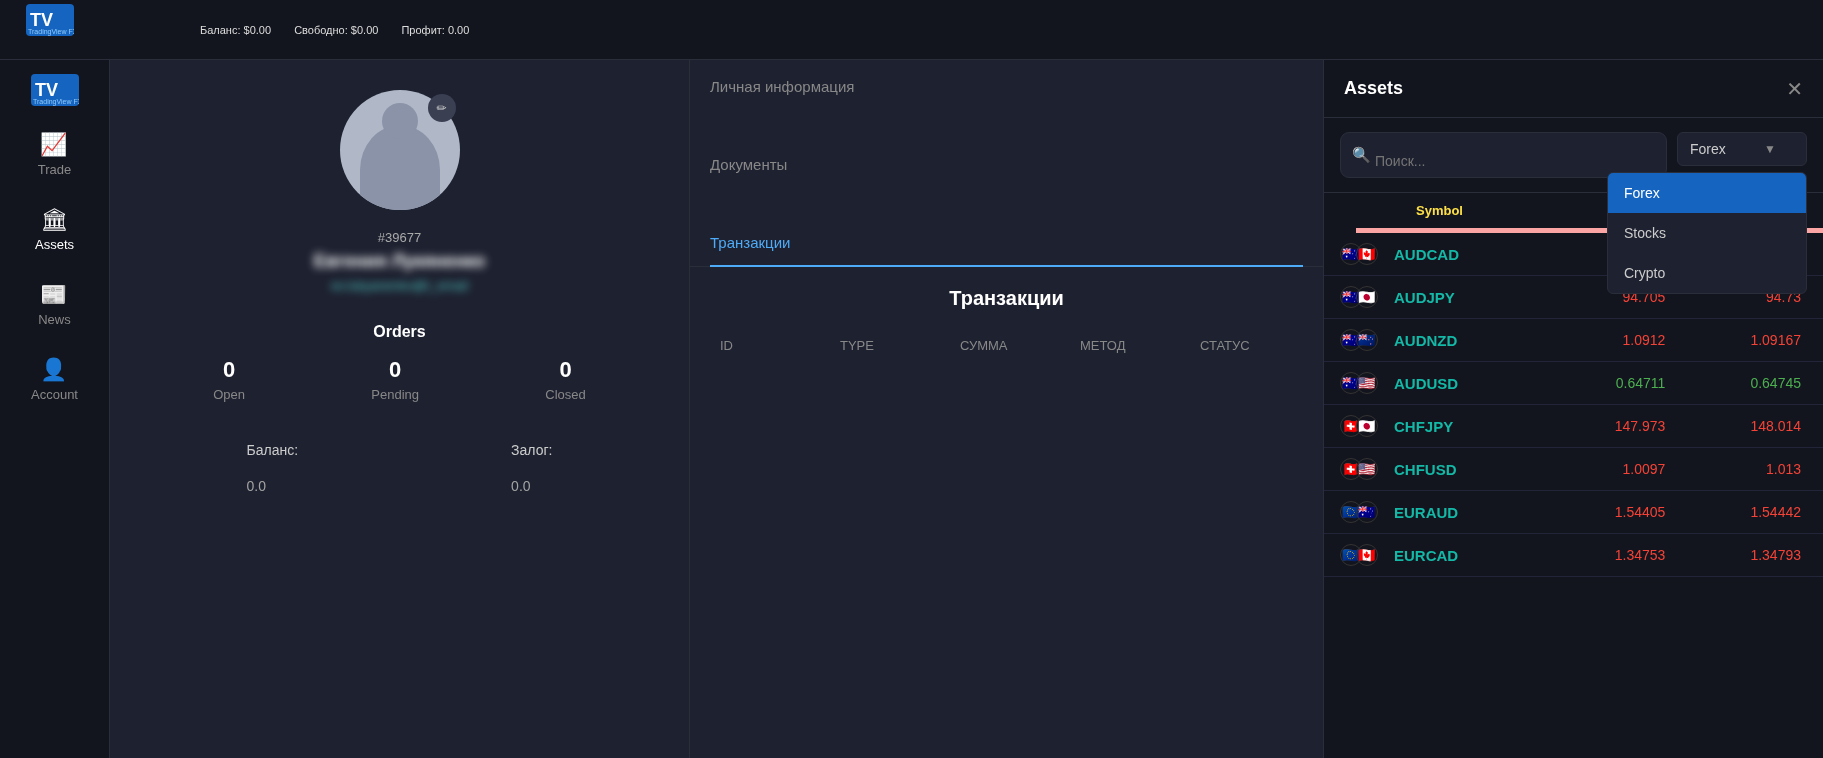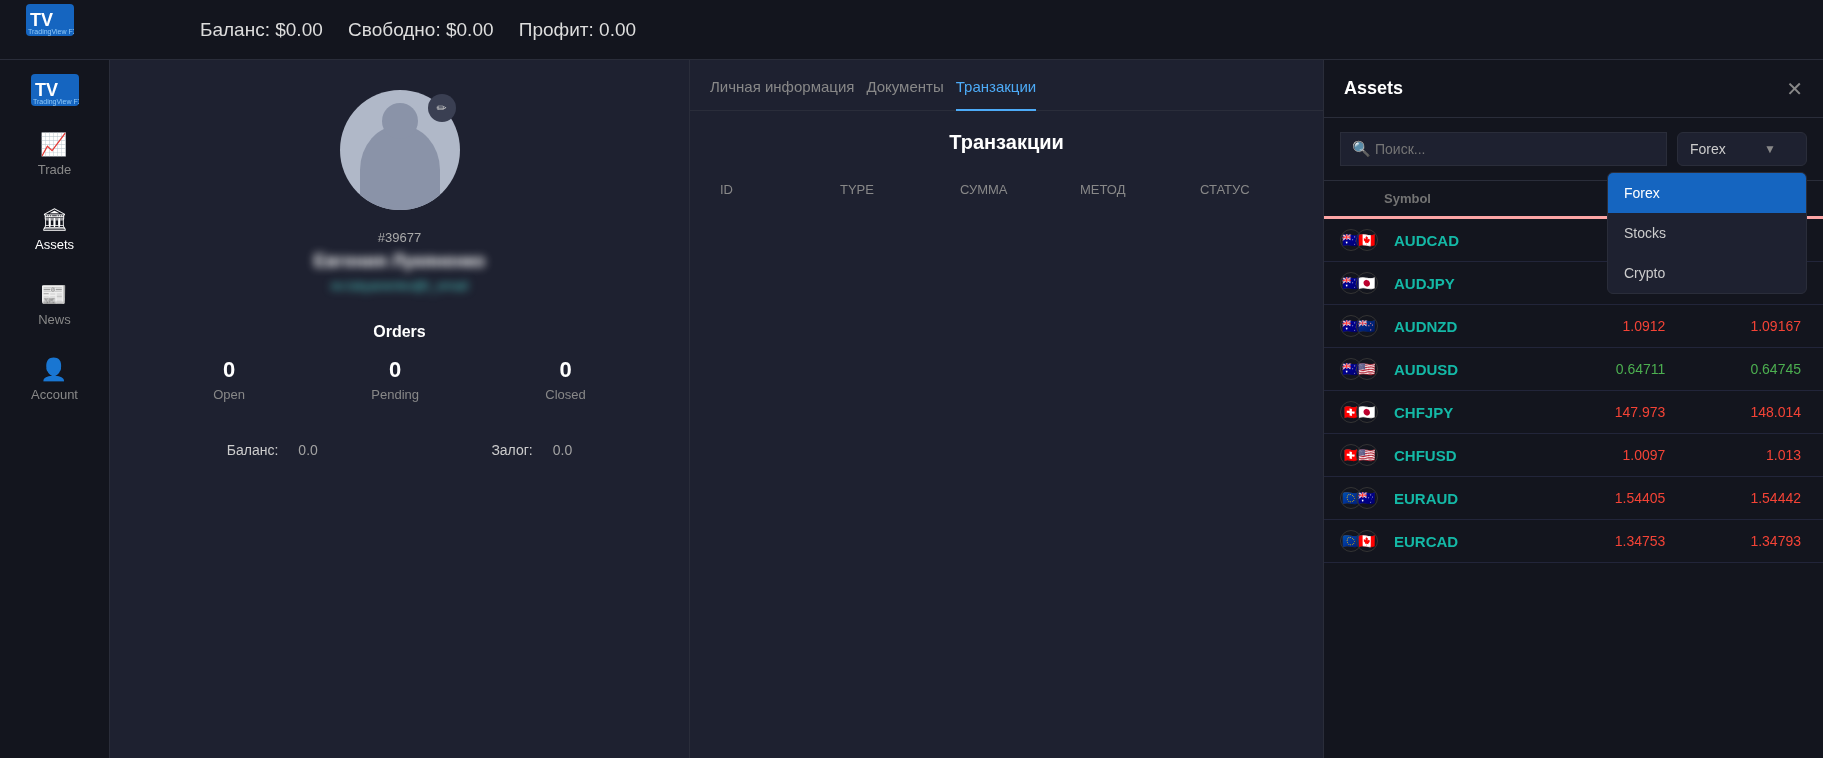--- a/index.html
+++ b/index.html
@@ -19,21 +19,21 @@
       height: 60px;
       background: #13151e;
       display: flex;
       align-items: center;
       padding: 0 20px;
       border-bottom: 1px solid #2a2d3a;
       flex-shrink: 0;
     }
     .top-bar-info {
       margin-left: 120px;
-      font-size: 19px;
+      font-size: 11px;
       color: #ddd;
       font-weight: 500;
     }
     .top-bar-info span {
       margin-right: 20px;
     }
 
     
     .main-layout {
       display: flex;
@@ -216,21 +216,21 @@
     }
     .balance-section {
       display: flex;
       width: 100%;
       justify-content: space-around;
       padding: 0 10px;
       margin-top: 10px;
     }
     .balance-item {
       display: flex;
-      flex-direction: row;
+      flex-direction: column;
       gap: 20px;
       justify-content: flex-end;
     }
     .balance-label {
       font-size: 14px;
       color: #ccc;
     }
     .balance-value {
       font-size: 14px;
       color: #a3a3a3;
@@ -240,21 +240,22 @@
     .profile-right {
       flex: 1;
       background: #1e2130;
       display: flex;
       flex-direction: column;
     }
     .profile-tabs {
       display: flex;
       padding: 0 20px;
       border-bottom: 1px solid #2a2d3a;
-      gap: 12px;
+      gap: 28px;
+      flex-direction: column;
     }
     .profile-tab {
       padding: 18px 0 14px;
       font-size: 15px;
       color: #888;
       cursor: pointer;
       border-bottom: 2px solid transparent;
       margin-bottom: -1px;
     }
     .profile-tab.active {
@@ -316,22 +317,22 @@
       display: flex;
       gap: 10px;
       padding: 14px 16px;
       border-bottom: 1px solid #2a2d3a;
       position: relative;
     }
     .assets-search {
       flex: 1;
       background: #1e2130;
       border: 1px solid #2a2d3a;
-      border-radius: 0;
-      padding: 8px 12px 8px 34px;
+      border-radius: 9px;
+      padding: 20px 12px 8px 34px;
       color: #ccc;
       font-size: 14px;
       outline: none;
     }
     .search-icon-wrap {
       position: absolute;
       left: 28px;
       top: 50%;
       transform: translateY(-50%);
       color: #666;
@@ -384,24 +385,25 @@
     }
 
     
     .assets-table {
       flex: 1;
       overflow-y: auto;
     }
     .assets-table-header {
       display: flex;
       padding: 10px 16px;
-      color: #737373;
+      color: #fde047;
       font-size: 13px;
       font-weight: 600;
-      border-bottom: 3px solid #fca5a5;
+      border-bottom: 5px solid #fca5a5;
+      margin-left: 32px;
     }
     .col-symbol { flex: 1.5; }
     .col-sell { flex: 1; text-align: right; }
     .col-buy { flex: 1; text-align: right; padding-right: 10px; }
 
     .asset-row {
       display: flex;
       align-items: center;
       padding: 10px 16px;
       border-bottom: 1px solid #22253a;

